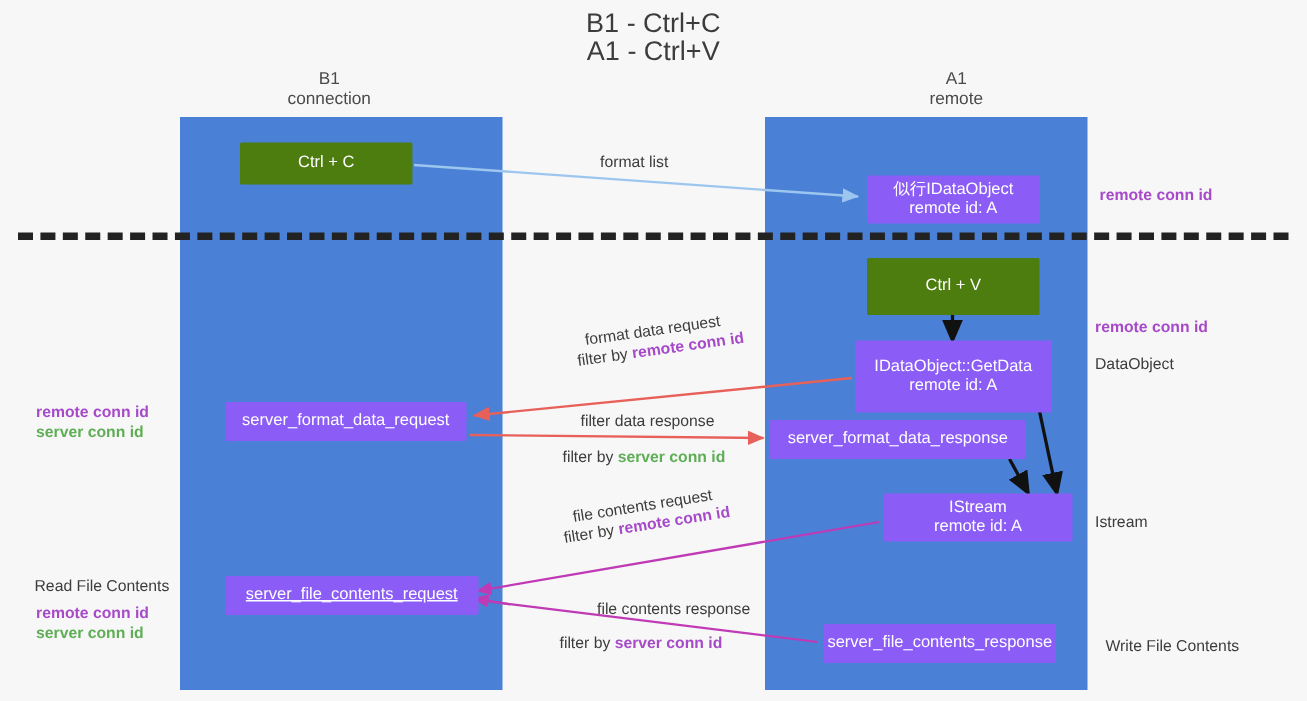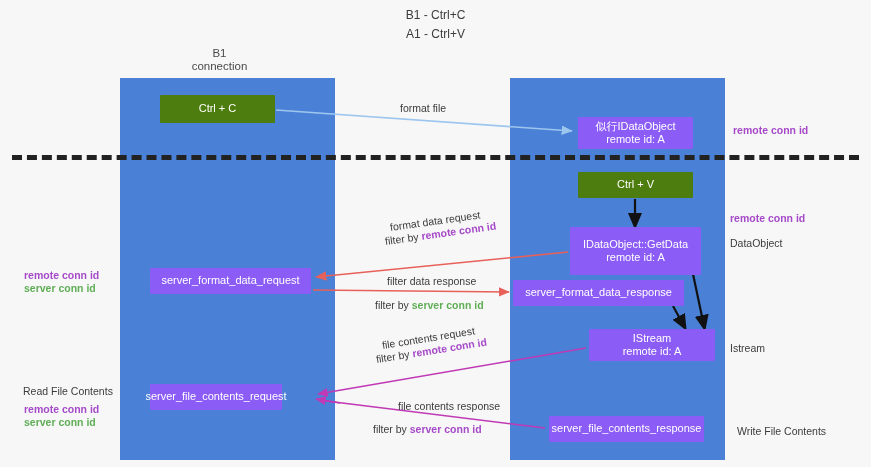--- a/index.html
+++ b/index.html
@@ -11,47 +11,47 @@
     position:relative;
     color:#404040;
   }
   #stage{position:absolute;inset:0;}
   .lane{position:absolute;background:#4a80d6;}
   #lane-b1{left:120px;top:78px;width:215px;height:382px;}
   #lane-a1{left:510px;top:78px;width:215px;height:382px;}
 
   .title{
     position:absolute;left:0;right:0;top:6px;
-    text-align:center;font-size:12px;line-height:19px;color:#3c3c3c;
+    text-align:center;font-size:18px;line-height:19px;color:#3c3c3c;
     white-space:pre-line;
   }
   .col-head{
     position:absolute;text-align:center;font-size:11.5px;line-height:13px;
     color:#4a4a4a;white-space:pre-line;
   }
   #head-b1{left:142px;top:47px;width:155px;}
   #head-a1{left:560px;top:47px;width:155px;}
 
   .node{
     position:absolute;box-sizing:border-box;
     display:flex;flex-direction:column;align-items:center;justify-content:center;
     color:#ffffff;font-size:11px;line-height:13.5px;text-align:center;
     border-radius:1px;
   }
   .node.orange{background:#8b5cf6;}
   .node.green{background:#4d7c0f;}
 
   #n-ctrlc{left:160px;top:95px;width:115px;height:28px;}
   #n-idataobject{left:578px;top:117px;width:115px;height:32px;}
-  #n-ctrlv{left:578px;top:172px;width:115px;height:26px;}
+  #n-ctrlv{left:578px;top:172px;width:115px;height:38px;}
   #n-getdata{left:570px;top:227px;width:131px;height:48px;}
   #n-fmt-req{left:150px;top:268px;width:161px;height:26px;}
   #n-fmt-res{left:513px;top:280px;width:171px;height:26px;}
   #n-istream{left:589px;top:329px;width:126px;height:32px;}
-  #n-file-req{left:150px;top:384px;width:132px;height:26px;}
+  #n-file-req{left:150px;top:384px;width:169px;height:26px;text-decoration:underline;}
   #n-file-res{left:549px;top:416px;width:155px;height:26px;}
 
   .dashed-sep{
     position:absolute;left:12px;top:155px;width:847px;height:0;
     border-top:5px dashed #222222;
   }
 
   svg#wires{position:absolute;left:0;top:0;width:871px;height:467px;overflow:visible;}
 
   .edge-label{
@@ -74,20 +74,22 @@
 <div id="stage">
 
   <div class="lane" id="lane-b1"></div>
   <div class="lane" id="lane-a1"></div>
 
   <div class="title">B1 - Ctrl+C
 A1 - Ctrl+V</div>
 
   <div class="col-head" id="head-b1">B1
 connection</div>
+  <div class="col-head" id="head-a1">A1
+remote</div>
 
   <svg id="wires">
     <defs>
       <marker id="ar-blue" markerWidth="8" markerHeight="8" refX="6.5" refY="3" orient="auto">
         <path d="M0,0 L7,3 L0,6 z" fill="#9dc6ef"></path>
       </marker>
       <marker id="ar-red" markerWidth="8" markerHeight="8" refX="6.5" refY="3" orient="auto">
         <path d="M0,0 L7,3 L0,6 z" fill="#e8605a"></path>
       </marker>
       <marker id="ar-mag" markerWidth="8" markerHeight="8" refX="6.5" refY="3" orient="auto">
@@ -124,21 +126,21 @@
   <div class="node green" id="n-ctrlv">Ctrl + V</div>
   <div class="node orange" id="n-getdata" style="white-space:pre-line">IDataObject::GetData
 remote id: A</div>
   <div class="node orange" id="n-fmt-req">server_format_data_request</div>
   <div class="node orange" id="n-fmt-res">server_format_data_response</div>
   <div class="node orange" id="n-istream" style="white-space:pre-line">IStream
 remote id: A</div>
   <div class="node orange" id="n-file-req">server_file_contents_request</div>
   <div class="node orange" id="n-file-res">server_file_contents_response</div>
 
-  <div class="edge-label" style="left:400px;top:101px;">format file</div>
+  <div class="edge-label" style="left:400px;top:101px;">format list</div>
 
   <div class="edge-label rot-up" style="left:390px;top:220px;">format data request</div>
   <div class="edge-label rot-up" style="left:385px;top:234px;">
     <span>filter by </span><span class="purple">remote conn id</span>
   </div>
 
   <div class="edge-label" style="left:387px;top:274px;">filter data response</div>
   <div class="edge-label" style="left:375px;top:298px;">
     <span>filter by </span><span class="green-t">server conn id</span>
   </div>

